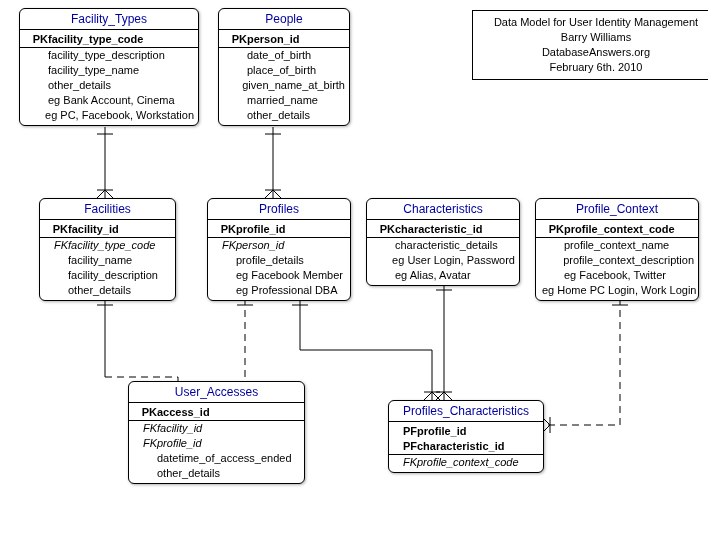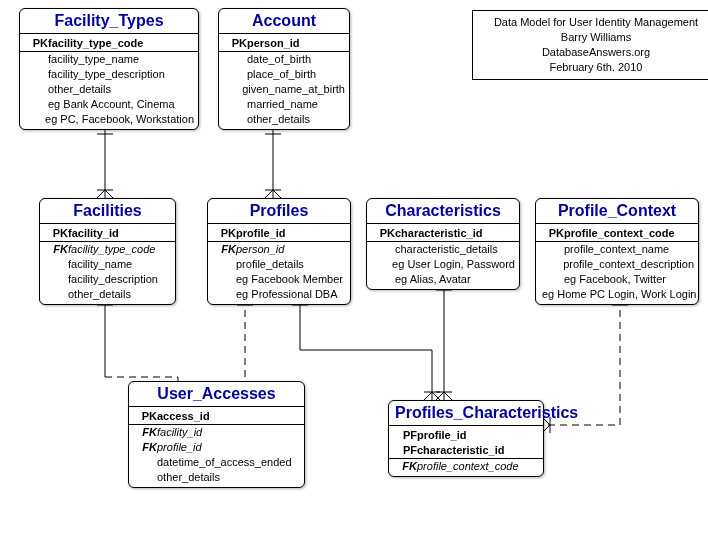--- a/index.html
+++ b/index.html
@@ -1,21 +1,21 @@
 <!DOCTYPE html>
 <html><head>
 <meta charset="utf-8">
 <style>
 body{margin:0;font-family:Arial,Helvetica,sans-serif;font-size:11px;background:#fff;width:708px;height:534px;position:relative}
 .entity{position:absolute;background:#fff;border:1px solid #000;border-radius:6px;box-shadow:1px 1px 3px rgba(0,0,0,.3)}
-.entity-title{text-align:center;color:#0000a0;font-weight:bold;font-size:16px;padding:3px 6px;border-bottom:1px solid #000}
+.entity-title{text-align:center;color:#0000a0;font-weight:normal;font-size:12px;padding:3px 6px;border-bottom:1px solid #000}
 .entity-body{padding:2px 0}
 .row{display:flex;padding:0 4px;line-height:15px}
 .keycol{width:22px;font-weight:bold;text-align:right;padding-left:2px}
-.keycol.fk{font-style:italic;font-weight:bold}
+.keycol.fk{font-style:italic;font-weight:normal}
 .attr{flex:1;white-space:nowrap}
 .pk{font-weight:bold}
 .fka{font-style:italic}
 .divider{border-top:1px solid #000;margin:0}
 .infobox{position:absolute;border:1px solid #000;background:#fff;text-align:center;padding:4px 18px;font-size:11px;line-height:15px}
 svg{position:absolute;top:0;left:0;pointer-events:none}
 </style>
 </head>
 <body>
 
@@ -78,43 +78,43 @@
 <div class="entity" style="left:19px;top:8px;width:178px">
   <div class="entity-title">Facility_Types</div>
   <div class="entity-body">
     <div class="row">
         <div class="keycol">PK</div>
         <div class="attr pk">facility_type_code</div>
       </div>
     <div class="divider"></div>
     <div class="row">
         <div class="keycol"></div>
+        <div class="attr">facility_type_description</div>
+      </div>
+    <div class="row">
+        <div class="keycol"></div>
         <div class="attr">facility_type_name</div>
       </div>
     <div class="row">
         <div class="keycol"></div>
-        <div class="attr">facility_type_description</div>
-      </div>
-    <div class="row">
-        <div class="keycol"></div>
         <div class="attr">other_details</div>
       </div>
     <div class="row">
         <div class="keycol"></div>
         <div class="attr">eg Bank Account, Cinema</div>
       </div>
     <div class="row">
         <div class="keycol"></div>
         <div class="attr">eg PC, Facebook, Workstation</div>
       </div>
   </div>
 </div>
 
 <div class="entity" style="left:218px;top:8px;width:130px">
-  <div class="entity-title">Account</div>
+  <div class="entity-title">People</div>
   <div class="entity-body">
     <div class="row">
         <div class="keycol">PK</div>
         <div class="attr pk">person_id</div>
       </div>
     <div class="divider"></div>
     <div class="row">
         <div class="keycol"></div>
         <div class="attr">date_of_birth</div>
       </div>

